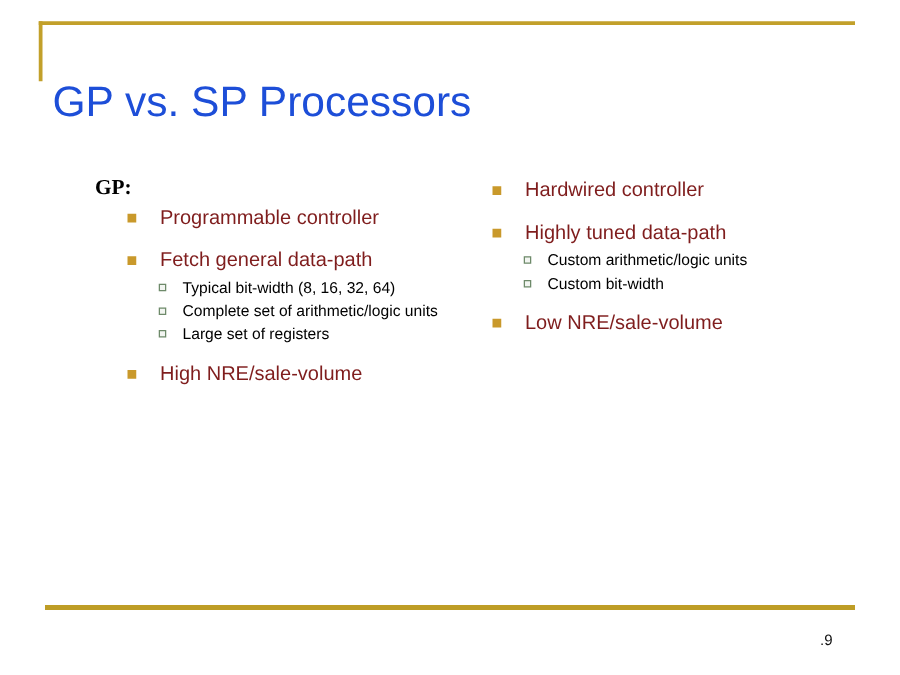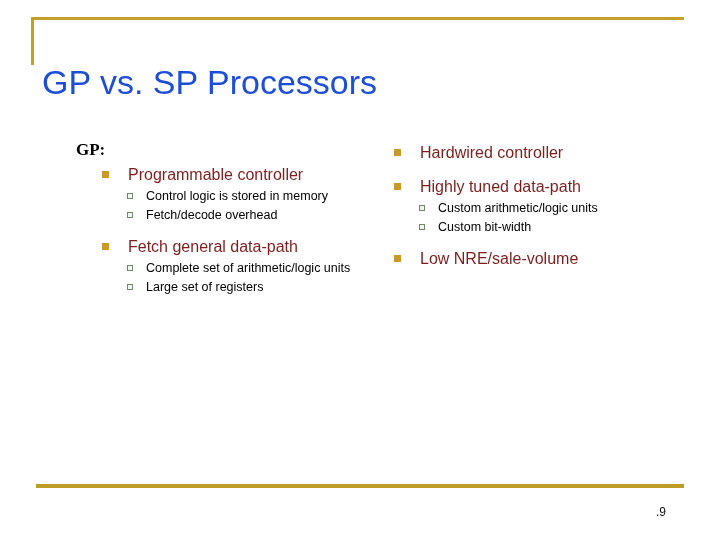--- a/index.html
+++ b/index.html
@@ -131,78 +131,78 @@
 <div class="slide-title">GP vs. SP Processors</div>
 
 <div class="column left">
   <div class="col-heading">GP:</div>
 
   <div>
     <div class="bullet-l1">
       <span class="marker"></span>
       <span>Programmable controller</span>
     </div>
+  </div>
+
+  <div class="group-gap">
+    <div class="bullet-l1">
+      <span class="marker"></span>
+      <span>Fetch general data-path</span>
+    </div>
     <div class="sub-list">
       <div class="bullet-l2">
         <span class="marker"></span>
-        <span>Control logic is stored in memory</span>
-      </div>
-      <div class="bullet-l2">
-        <span class="marker"></span>
-        <span>Fetch/decode overhead</span>
-      </div>
-    </div>
-  </div>
-
-  <div class="group-gap">
-    <div class="bullet-l1">
-      <span class="marker"></span>
-      <span>Fetch general data-path</span>
+        <span>Typical bit-width (8, 16, 32, 64)</span>
+      </div>
+      <div class="bullet-l2">
+        <span class="marker"></span>
+        <span>Complete set of arithmetic/logic units</span>
+      </div>
+      <div class="bullet-l2">
+        <span class="marker"></span>
+        <span>Large set of registers</span>
+      </div>
+    </div>
+  </div>
+
+  <div class="group-gap">
+    <div class="bullet-l1">
+      <span class="marker"></span>
+      <span>High NRE/sale-volume</span>
+    </div>
+  </div>
+</div>
+
+<div class="column right">
+
+  <div>
+    <div class="bullet-l1">
+      <span class="marker"></span>
+      <span>Hardwired controller</span>
+    </div>
+  </div>
+
+  <div class="group-gap">
+    <div class="bullet-l1">
+      <span class="marker"></span>
+      <span>Highly tuned data-path</span>
     </div>
     <div class="sub-list">
       <div class="bullet-l2">
         <span class="marker"></span>
-        <span>Complete set of arithmetic/logic units</span>
-      </div>
-      <div class="bullet-l2">
-        <span class="marker"></span>
-        <span>Large set of registers</span>
-      </div>
-    </div>
-  </div>
-
+        <span>Custom arithmetic/logic units</span>
+      </div>
+      <div class="bullet-l2">
+        <span class="marker"></span>
+        <span>Custom  bit-width</span>
+      </div>
+    </div>
+  </div>
+
+  <div class="group-gap">
+    <div class="bullet-l1">
+      <span class="marker"></span>
+      <span>Low NRE/sale-volume</span>
+    </div>
+  </div>
 </div>
 
-<div class="column right">
-
-  <div>
-    <div class="bullet-l1">
-      <span class="marker"></span>
-      <span>Hardwired controller</span>
-    </div>
-  </div>
-
-  <div class="group-gap">
-    <div class="bullet-l1">
-      <span class="marker"></span>
-      <span>Highly tuned data-path</span>
-    </div>
-    <div class="sub-list">
-      <div class="bullet-l2">
-        <span class="marker"></span>
-        <span>Custom arithmetic/logic units</span>
-      </div>
-      <div class="bullet-l2">
-        <span class="marker"></span>
-        <span>Custom  bit-width</span>
-      </div>
-    </div>
-  </div>
-
-  <div class="group-gap">
-    <div class="bullet-l1">
-      <span class="marker"></span>
-      <span>Low NRE/sale-volume</span>
-    </div>
-  </div>
-</div>
-
 <div class="page-number">.9</div>
 
 </body></html>

